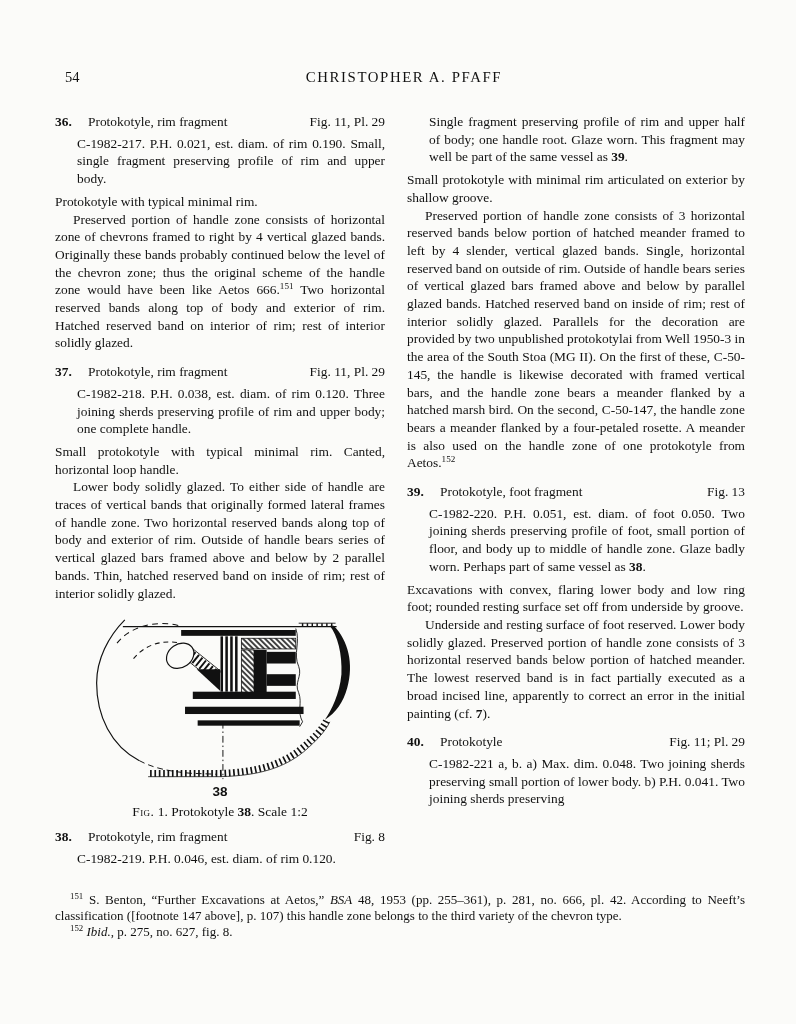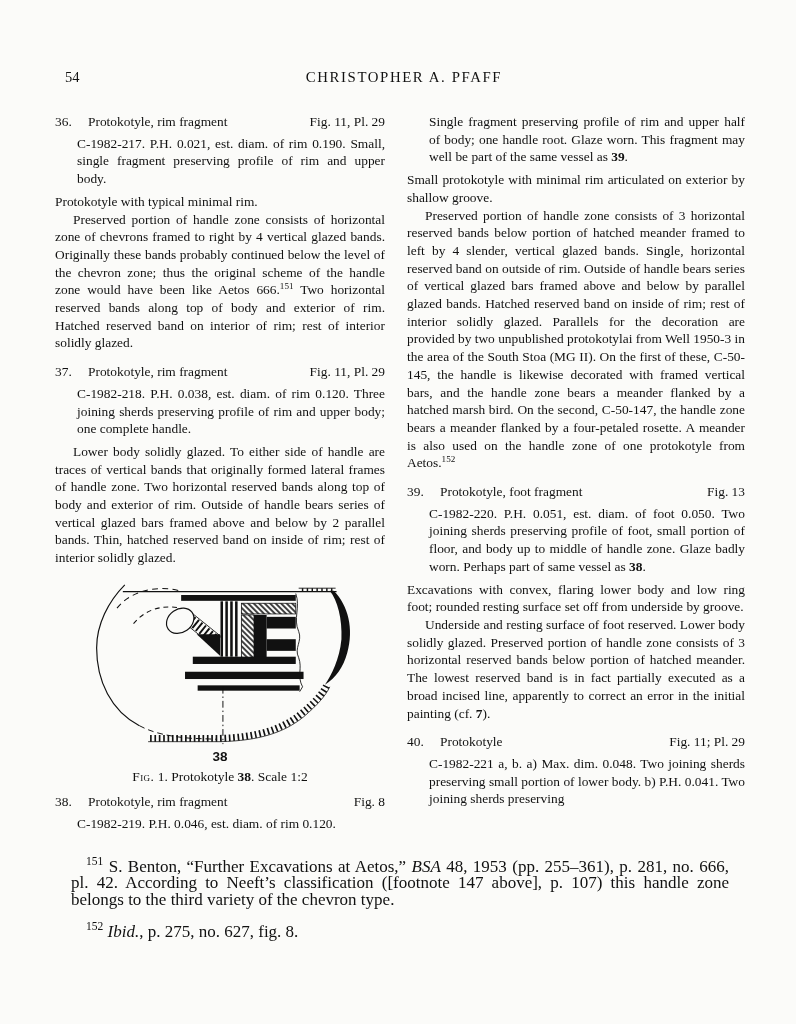--- a/index.html
+++ b/index.html
@@ -16,37 +16,37 @@
   .rhead{position:absolute;left:8px;right:0;top:0;text-align:center;
          font-size:14.8px;letter-spacing:1.6px;}
   
   .cols{display:flex;gap:22px;align-items:flex-start;}
   .col{text-align:justify;hyphens:auto;-webkit-hyphens:auto;}
   .colL{width:330px;}
   .colR{width:338px;}
   .col p{margin:0;font-size:13.4px;line-height:17.7px;}
   .ehead{display:flex;font-size:13.4px;line-height:17.7px;margin:0 0 4px 0;}
   .entry{margin-bottom:11px;}
-  .enum{font-weight:normal;min-width:33px;}
+  .enum{font-weight:bold;min-width:33px;}
   .efig{margin-left:auto;}
   .catalog{margin-left:22px !important;margin-bottom:5px !important;}
   .flush{text-indent:0;}
   .ind{text-indent:18px;}
   .b{font-weight:bold;}
   .i{font-style:italic;}
   .sc{font-variant:small-caps;letter-spacing:0.4px;}
   .sup{font-size:0.68em;vertical-align:super;line-height:0;}
   
   .figure{text-align:center;margin:10px 0 8px 0;}
   .fig-label{font-family:"Liberation Sans",sans-serif;font-weight:bold;
              font-size:13.5px;margin-top:1px;}
   .fig-caption{font-size:13.5px;margin-top:5px;}
   
   .footnotes{margin-top:13px;text-align:justify;}
-  .footnotes p{margin:16px;font-size:17px;line-height:16.2px;text-indent:15px;}
+  .footnotes p{margin:0;font-size:13px;line-height:16.2px;text-indent:15px;}
   svg{display:block;margin:0 auto;}
 </style>
 </head>
 <body>
 
 <div class="page">
 
   <header class="pagehead">
     <span class="pnum">54</span>
     <span class="rhead">CHRISTOPHER A. PFAFF</span>
@@ -67,20 +67,21 @@
         <p class="ind"><span>Preserved portion of handle zone consists of horizontal zone of chevrons framed to right by 4 vertical glazed bands. Originally these bands probably continued below the level of the chevron zone; thus the original scheme of the handle zone would have been like Aetos 666.</span><span class="sup">151</span><span> Two horizontal reserved bands along top of body and exterior of rim. Hatched reserved band on interior of rim; rest of interior solidly glazed.</span></p>
       </div>
 
       <div class="entry">
         <div class="ehead">
             <span class="enum">37.</span>
             <span>Protokotyle, rim fragment</span>
             <span class="efig">Fig. 11, Pl. 29</span>
           </div>
         <p class="catalog">C-1982-218. P.H. 0.038, est. diam. of rim 0.120. Three joining sherds preserving profile of rim and upper body; one complete handle.</p>
+        <p class="flush">Small protokotyle with typical minimal rim. Canted, horizontal loop handle.</p>
         <p class="ind">Lower body solidly glazed. To either side of handle are traces of vertical bands that originally formed lateral frames of handle zone. Two horizontal reserved bands along top of body and exterior of rim. Outside of handle bears series of vertical glazed bars framed above and below by 2 parallel bands. Thin, hatched reserved band on inside of rim; rest of interior solidly glazed.</p>
       </div>
 
       <div class="figure">
         <svg width="272" height="170" viewBox="0 0 280 175" xmlns="http://www.w3.org/2000/svg">
           <defs>
             <pattern id="hatch" width="4" height="4" patternUnits="userSpaceOnUse" patternTransform="rotate(-45)">
               <rect width="4" height="4" fill="#fbfbf9"></rect>
               <line x1="1" y1="0" x2="1" y2="4" stroke="#111" stroke-width="1.6"></line>
             </pattern>

